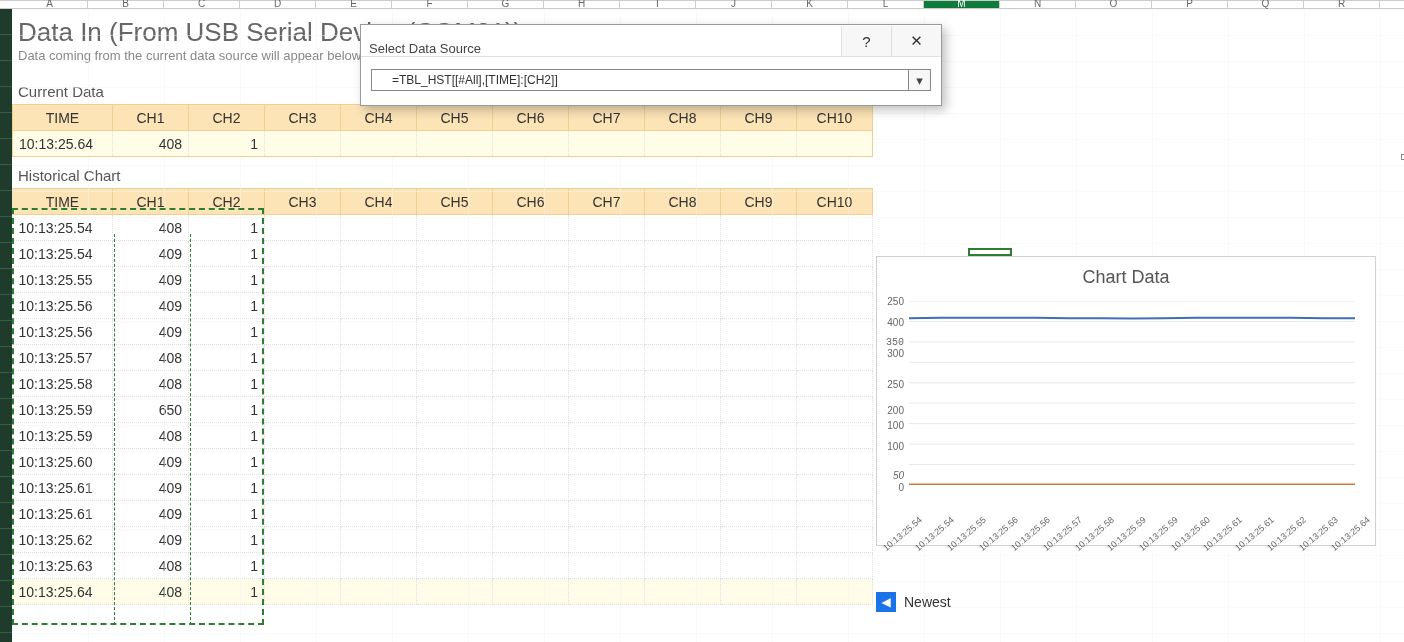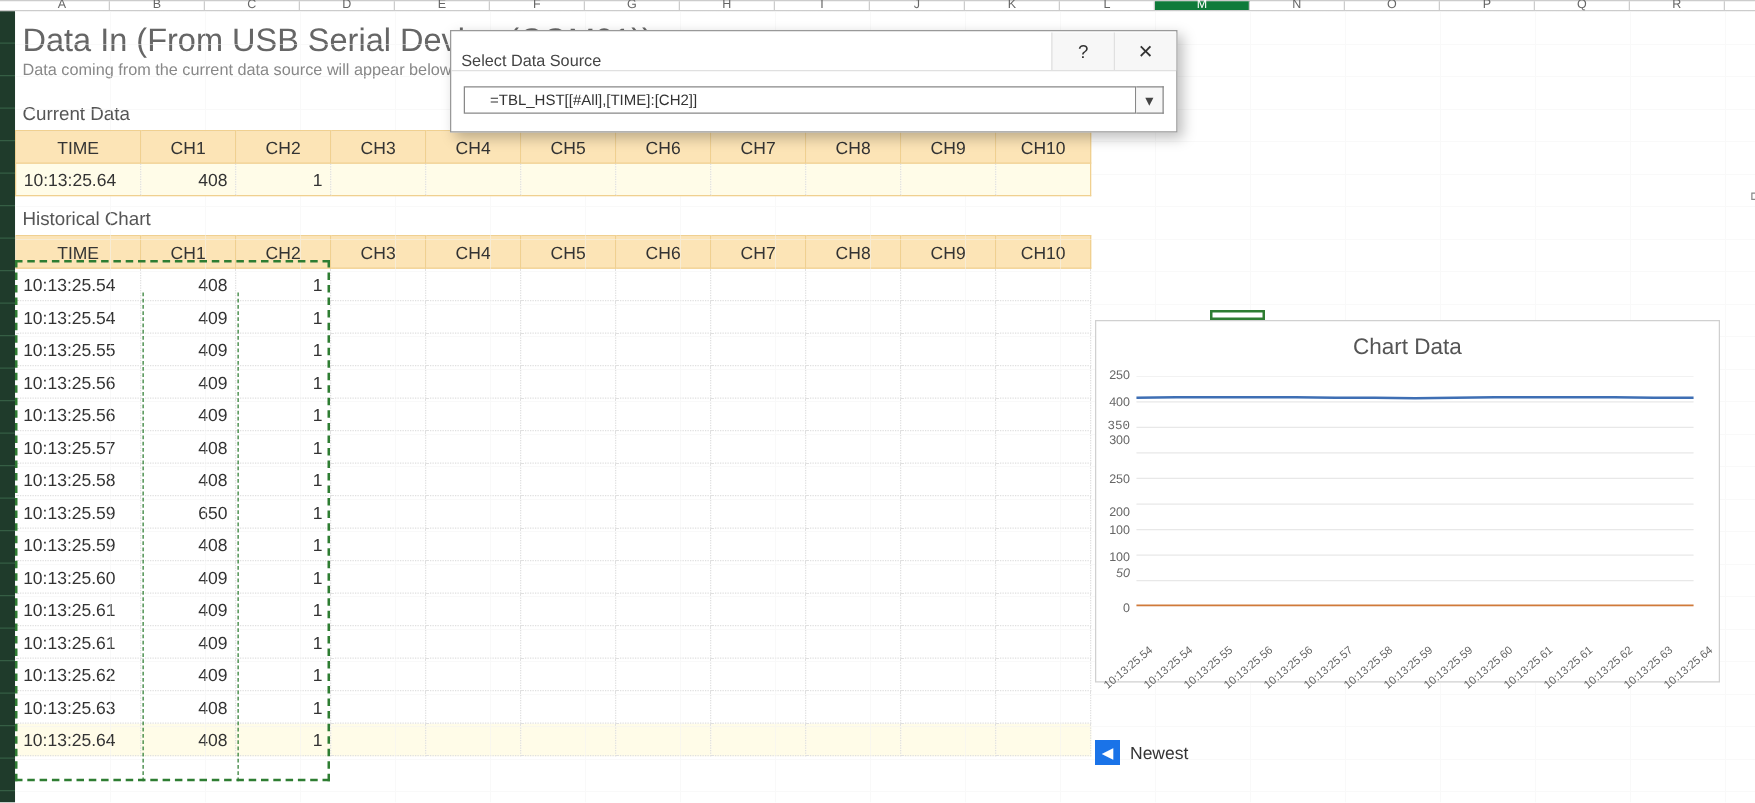--- a/index.html
+++ b/index.html
@@ -585,21 +585,21 @@
   <div class="marching" style="left:0px; top:199px; width:252px; height:417px;"></div>
   <div class="innerline" style="left:102px; top:225px; height:391px;"></div>
   <div class="innerline" style="left:178px; top:225px; height:391px;"></div>
 </div>
 
 <div class="chart-sel"></div>
 <div class="chart-box">
   <div class="chart-title">Chart Data</div>
   <div class="y-axis" id="y-axis">
       <div class="y-tick" style="top: 186px;">0</div>
-      <div class="y-tick" style="top: 158px; font-style: italic;">50</div>
+      <div class="y-tick" style="top: 174px; font-style: italic;">50</div>
       <div class="y-tick" style="top: 144.667px;">100</div>
       <div class="y-tick" style="top: 124px;">100</div>
       <div class="y-tick" style="top: 109px;">200</div>
       <div class="y-tick" style="top: 82.6667px;">250</div>
       <div class="y-tick" style="top: 52px;">300</div>
       <div class="y-tick" style="top: 41.3333px; font-family: Liberation Mono, monospace;">350</div>
       <div class="y-tick" style="top: 20.6667px;">400</div>
       <div class="y-tick" style="top: 0px;">250</div>
     </div>
   <div class="plot-area">

